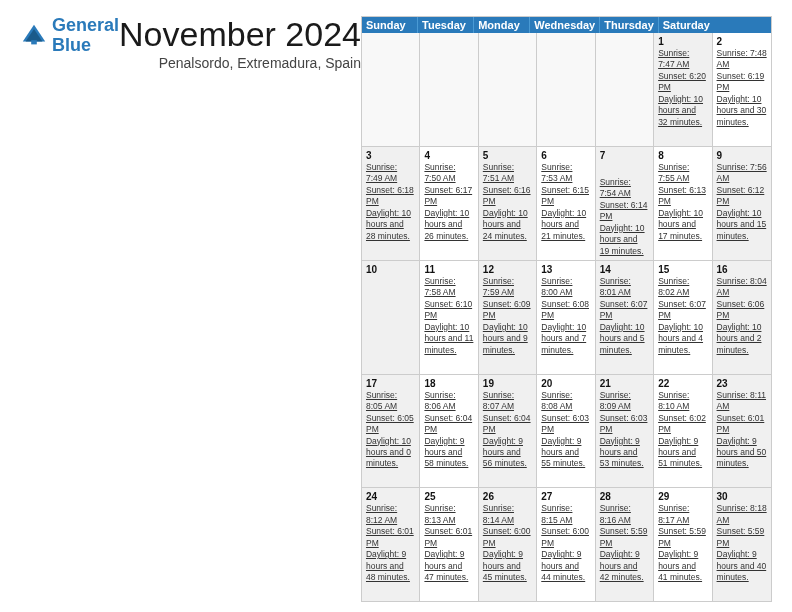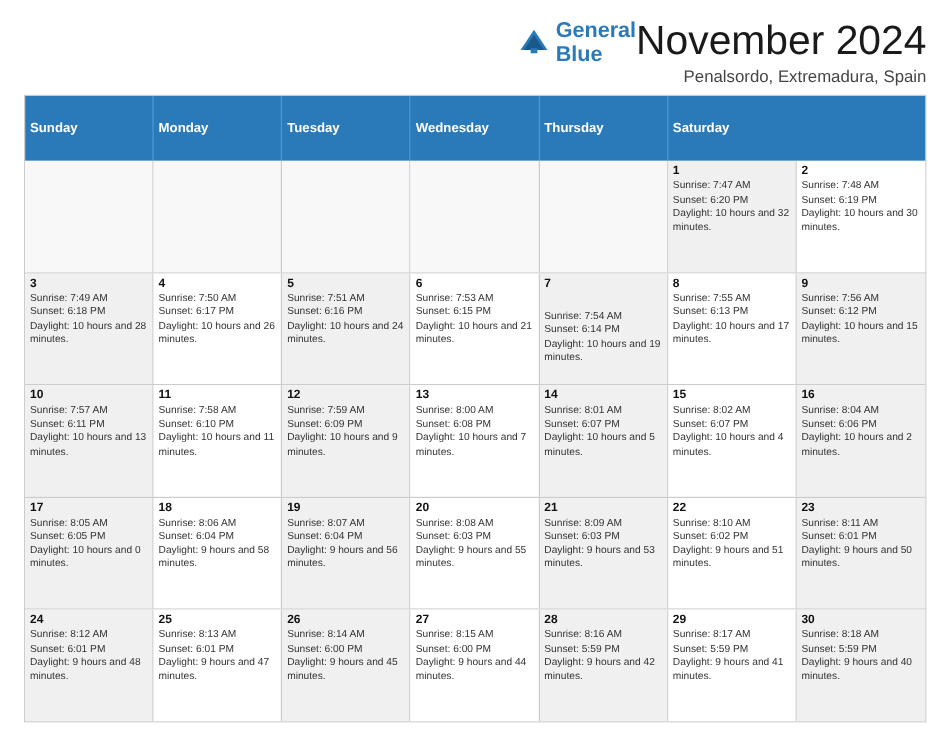--- a/index.html
+++ b/index.html
@@ -8,22 +8,21 @@
       background: #fff;
       width: 792px;
       height: 612px;
       overflow: hidden;
     }
     .page {
       width: 792px;
       height: 612px;
       padding: 16px 20px 10px 20px;
       display: flex;
-      flex-direction: column;
-      align-items: flex-end;
+      flex-direction: row;
     }
     .header {
       display: flex;
       justify-content: space-between;
       align-items: flex-start;
       margin-bottom: 8px;
     }
     .logo {
       display: flex;
       align-items: center;
@@ -64,21 +63,21 @@
     }
     .cal-header {
       display: grid;
       grid-template-columns: repeat(7, 1fr);
       background: #2a7aba;
     }
     .cal-header-cell {
       color: #fff;
       font-size: 11px;
       font-weight: bold;
-      padding: 21px 4px;
+      padding: 2px 4px;
       text-align: left;
       border-right: 1px solid #4a9ad4;
     }
     .cal-header-cell:last-child { border-right: none; }
     .cal-body {
       flex: 1;
       display: flex;
       flex-direction: column;
     }
     .cal-row {
@@ -104,20 +103,21 @@
       font-size: 10px;
       font-weight: bold;
       color: #111;
       display: block;
       margin-bottom: 1px;
     }
     .cell-text {
       font-size: 8.5px;
       color: #333;
       line-height: 1.35;
+      text-decoration: underline;
     }
   </style>
 </head>
 <body>
 
 <div class="page">
   <div class="header">
     <div class="logo">
       <svg class="logo-icon" viewBox="0 0 40 40">
         <polygon points="20,4 36,28 4,28" fill="#2a7aba"></polygon>
@@ -131,22 +131,22 @@
     </div>
     <div class="title-block">
       <div class="month-title">November 2024</div>
       <div class="location">Penalsordo, Extremadura, Spain</div>
     </div>
   </div>
 
   <div class="calendar">
     <div class="cal-header">
     <div class="cal-header-cell">Sunday</div>
+        <div class="cal-header-cell">Tuesday</div>
         <div class="cal-header-cell">Monday</div>
-        <div class="cal-header-cell">Tuesday</div>
         <div class="cal-header-cell">Wednesday</div>
         <div class="cal-header-cell">Thursday</div>
         <div class="cal-header-cell">Saturday</div>
       </div>
     <div class="cal-body">
     <div class="cal-row">
           <div class="cal-cell empty"></div>
           <div class="cal-cell empty"></div>
           <div class="cal-cell empty"></div>
           <div class="cal-cell empty"></div>
@@ -204,23 +204,20 @@
           <div class="cal-cell shaded">
             <span class="day-num">9</span>
             <div class="cell-text" style="white-space: pre-line;">Sunrise: 7:56 AM
 Sunset: 6:12 PM
 Daylight: 10 hours and 15 minutes.</div>
           </div>
         </div>
         <div class="cal-row">
           <div class="cal-cell shaded">
             <span class="day-num">10</span>
-            <div class="cell-text" style="white-space: pre-line;">Sunrise: 7:57 AM
-Sunset: 6:11 PM
-Daylight: 10 hours and 13 minutes.</div>
           </div>
           <div class="cal-cell">
             <span class="day-num">11</span>
             <div class="cell-text" style="white-space: pre-line;">Sunrise: 7:58 AM
 Sunset: 6:10 PM
 Daylight: 10 hours and 11 minutes.</div>
           </div>
           <div class="cal-cell shaded">
             <span class="day-num">12</span>
             <div class="cell-text" style="white-space: pre-line;">Sunrise: 7:59 AM

